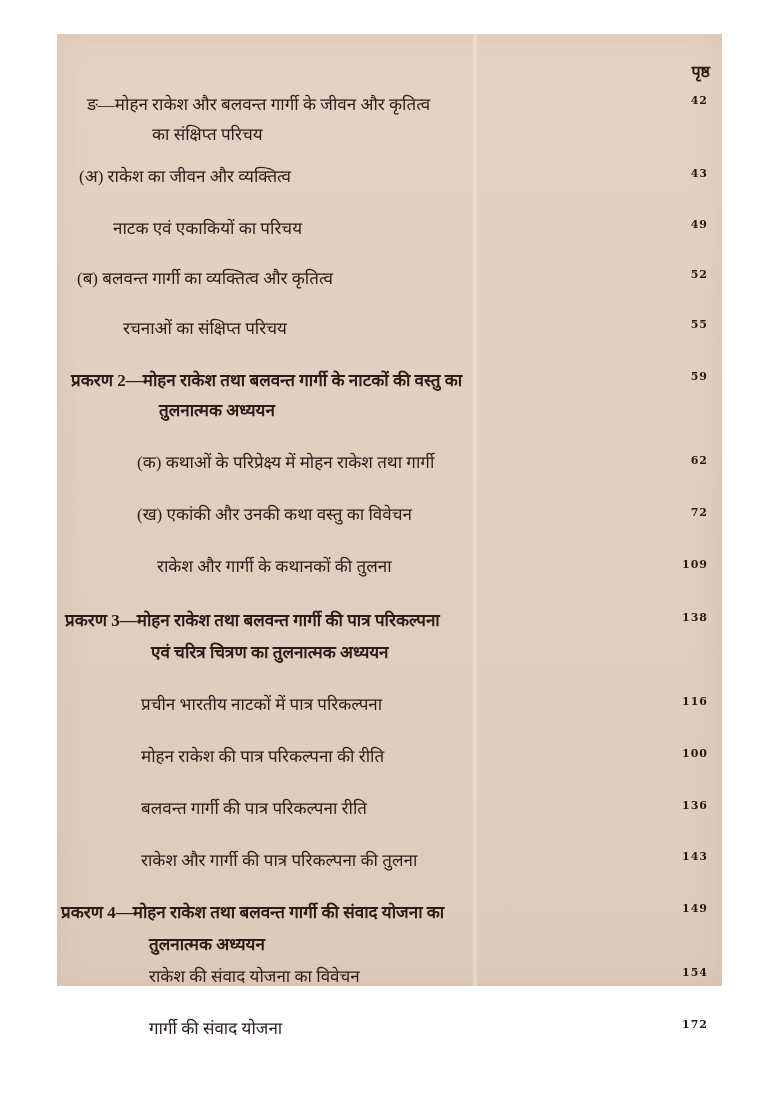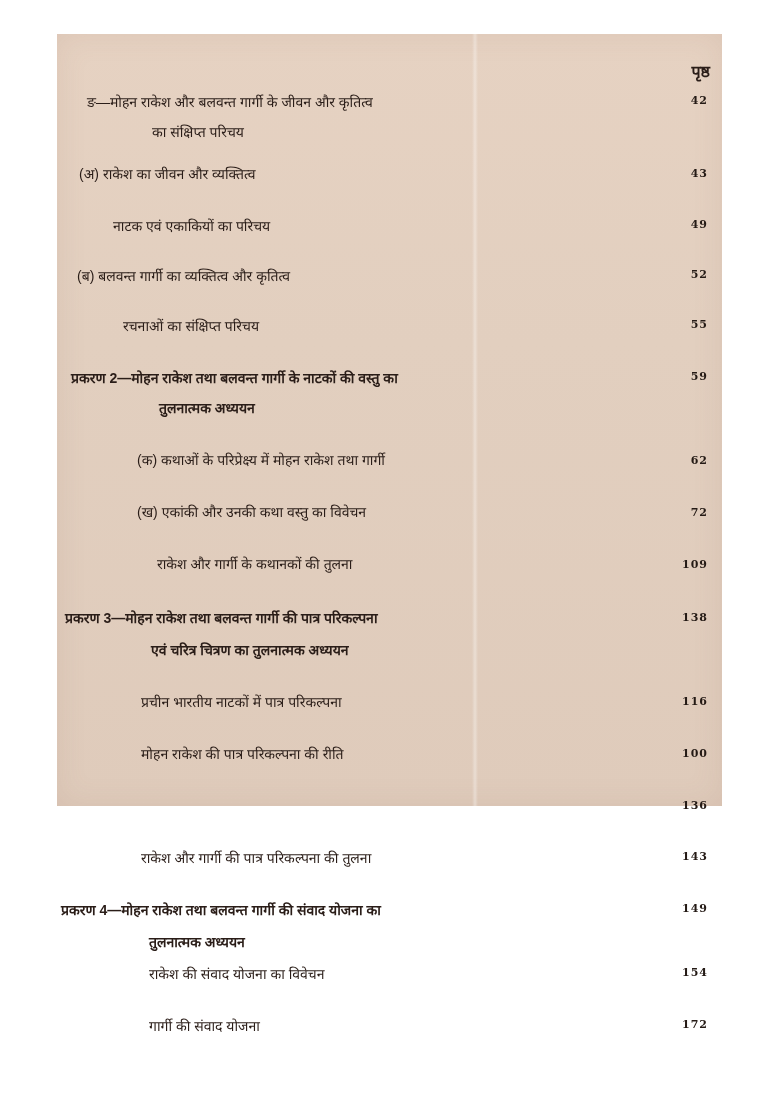--- a/index.html
+++ b/index.html
@@ -1,28 +1,28 @@
 <!DOCTYPE html>
 <html><head>
   <meta charset="utf-8">
   <style>
     html, body { margin: 0; padding: 0; background: #ffffff; }
     body { width: 780px; height: 1108px; position: relative; overflow: hidden; }
     .page {
-      position: absolute; left: 57px; top: 34px; width: 665px; height: 772px;
+      position: absolute; left: 57px; top: 34px; width: 665px; height: 952px;
       background: linear-gradient(180deg, #e6d2c2 0%, #e2cfbf 40%, #dfcbbb 100%);
       box-shadow: inset 0 0 30px rgba(150,110,90,0.12);
     }
     .fold {
       position: absolute; left: 415px; top: 0; width: 6px; height: 100%;
       background: linear-gradient(90deg, rgba(255,255,255,0) 0%, rgba(255,255,255,0.35) 50%, rgba(255,255,255,0) 100%);
     }
     .row {
-      position: absolute; font-family: Liberation Sans, sans-serif; color: #2a1d18;
-      font-size: 14px; white-space: nowrap;
+      position: absolute; font-family: Liberation Serif, serif; color: #2a1d18;
+      font-size: 17px; white-space: nowrap;
     }
     .num {
       position: absolute; right: 14px; font-family: "DejaVu Serif", serif; font-weight: bold;
       color: #241a15; font-size: 11px; letter-spacing: 1px;
     }
     .bold { font-weight: bold; }
     .hdr { position: absolute; right: 12px; top: 26px; font-family: "DejaVu Sans", sans-serif; font-size: 16px; font-weight: bold; color: #2a1d18; }
   </style>
 </head>
 <body>
@@ -63,20 +63,21 @@
   <div class="row bold" style="left:8px;top:574px;">प्रकरण 3—मोहन राकेश तथा बलवन्त गार्गी की पात्र परिकल्पना</div>
   <div class="row bold" style="left:94px;top:606px;">एवं चरित्र चित्रण का तुलनात्मक अध्ययन</div>
   <div class="num" style="top:577px;">138</div>
 
   <div class="row" style="left:84px;top:658px;">प्रचीन भारतीय नाटकों में पात्र परिकल्पना</div>
   <div class="num" style="top:661px;">116</div>
 
   <div class="row" style="left:84px;top:710px;">मोहन राकेश की पात्र परिकल्पना की रीति</div>
   <div class="num" style="top:713px;">100</div>
 
+  <div class="row" style="left:84px;top:762px;">बलवन्त गार्गी की पात्र परिकल्पना रीति</div>
   <div class="num" style="top:765px;">136</div>
 
   <div class="row" style="left:84px;top:814px;">राकेश और गार्गी की पात्र परिकल्पना की तुलना</div>
   <div class="num" style="top:816px;">143</div>
 
   <div class="row bold" style="left:4px;top:866px;">प्रकरण 4—मोहन राकेश तथा बलवन्त गार्गी की संवाद योजना का</div>
   <div class="row bold" style="left:92px;top:898px;">तुलनात्मक अध्ययन</div>
   <div class="num" style="top:868px;">149</div>
 
   <div class="row" style="left:92px;top:930px;">राकेश की संवाद योजना का विवेचन</div>

